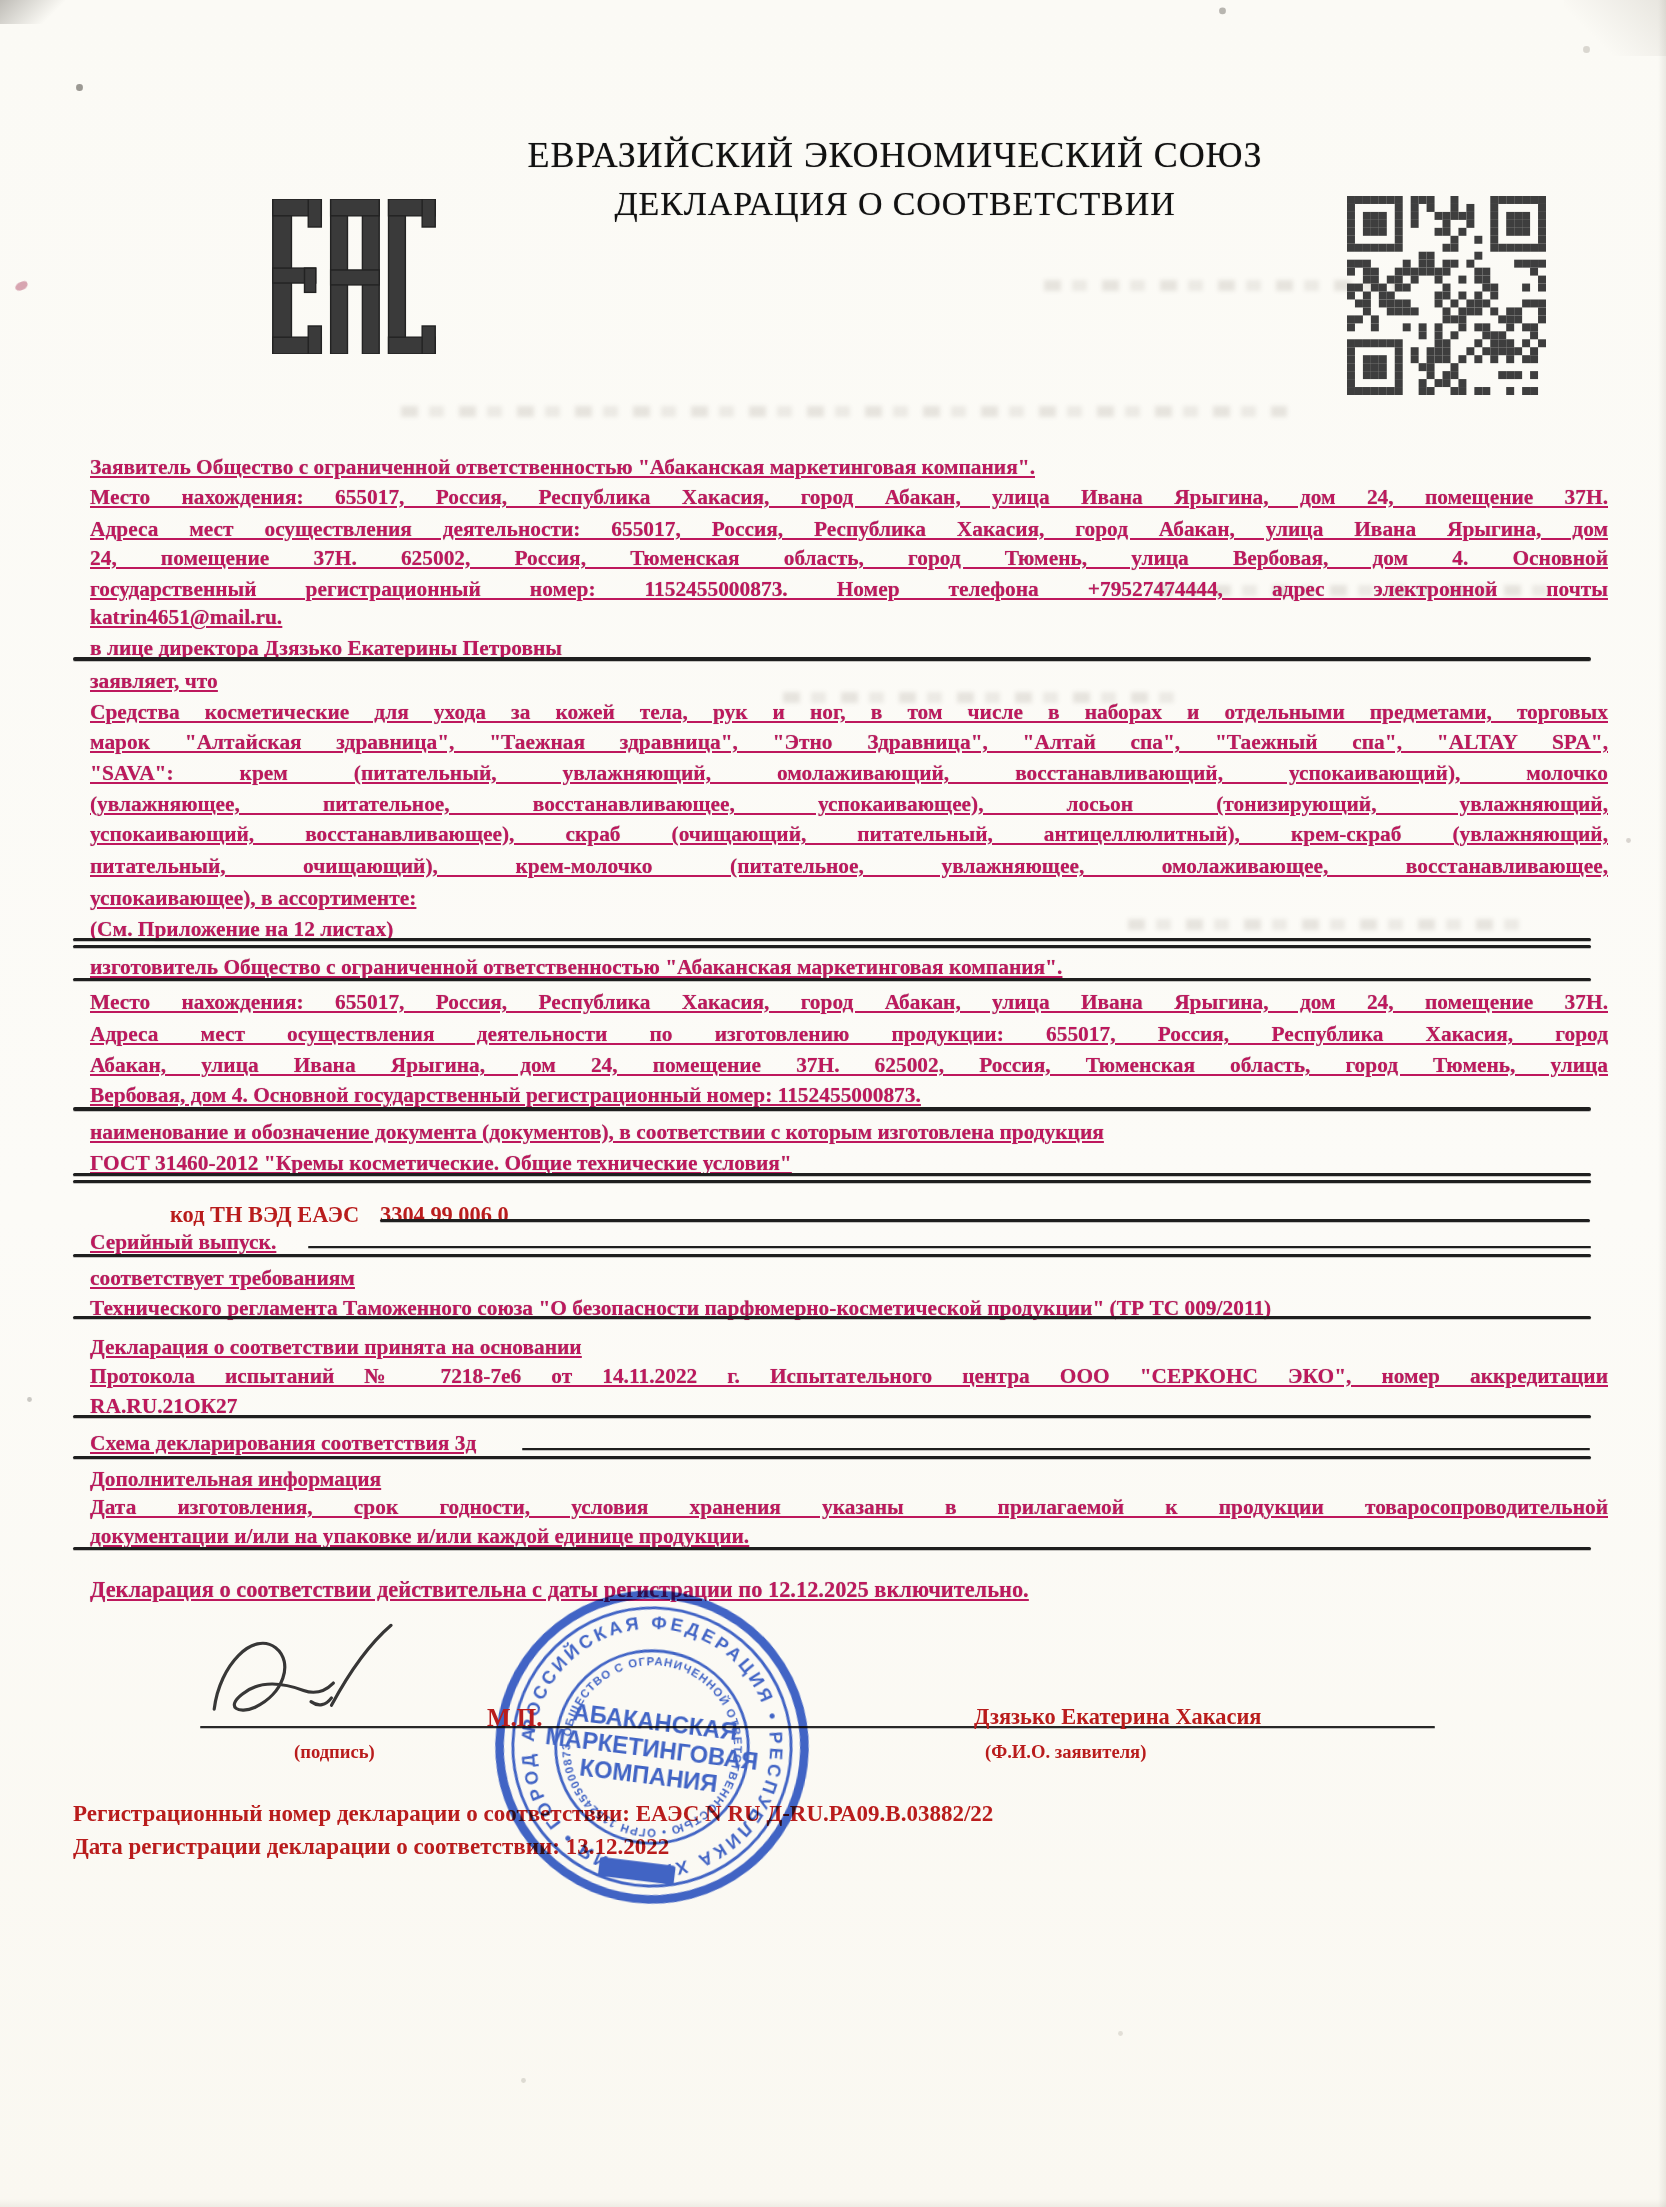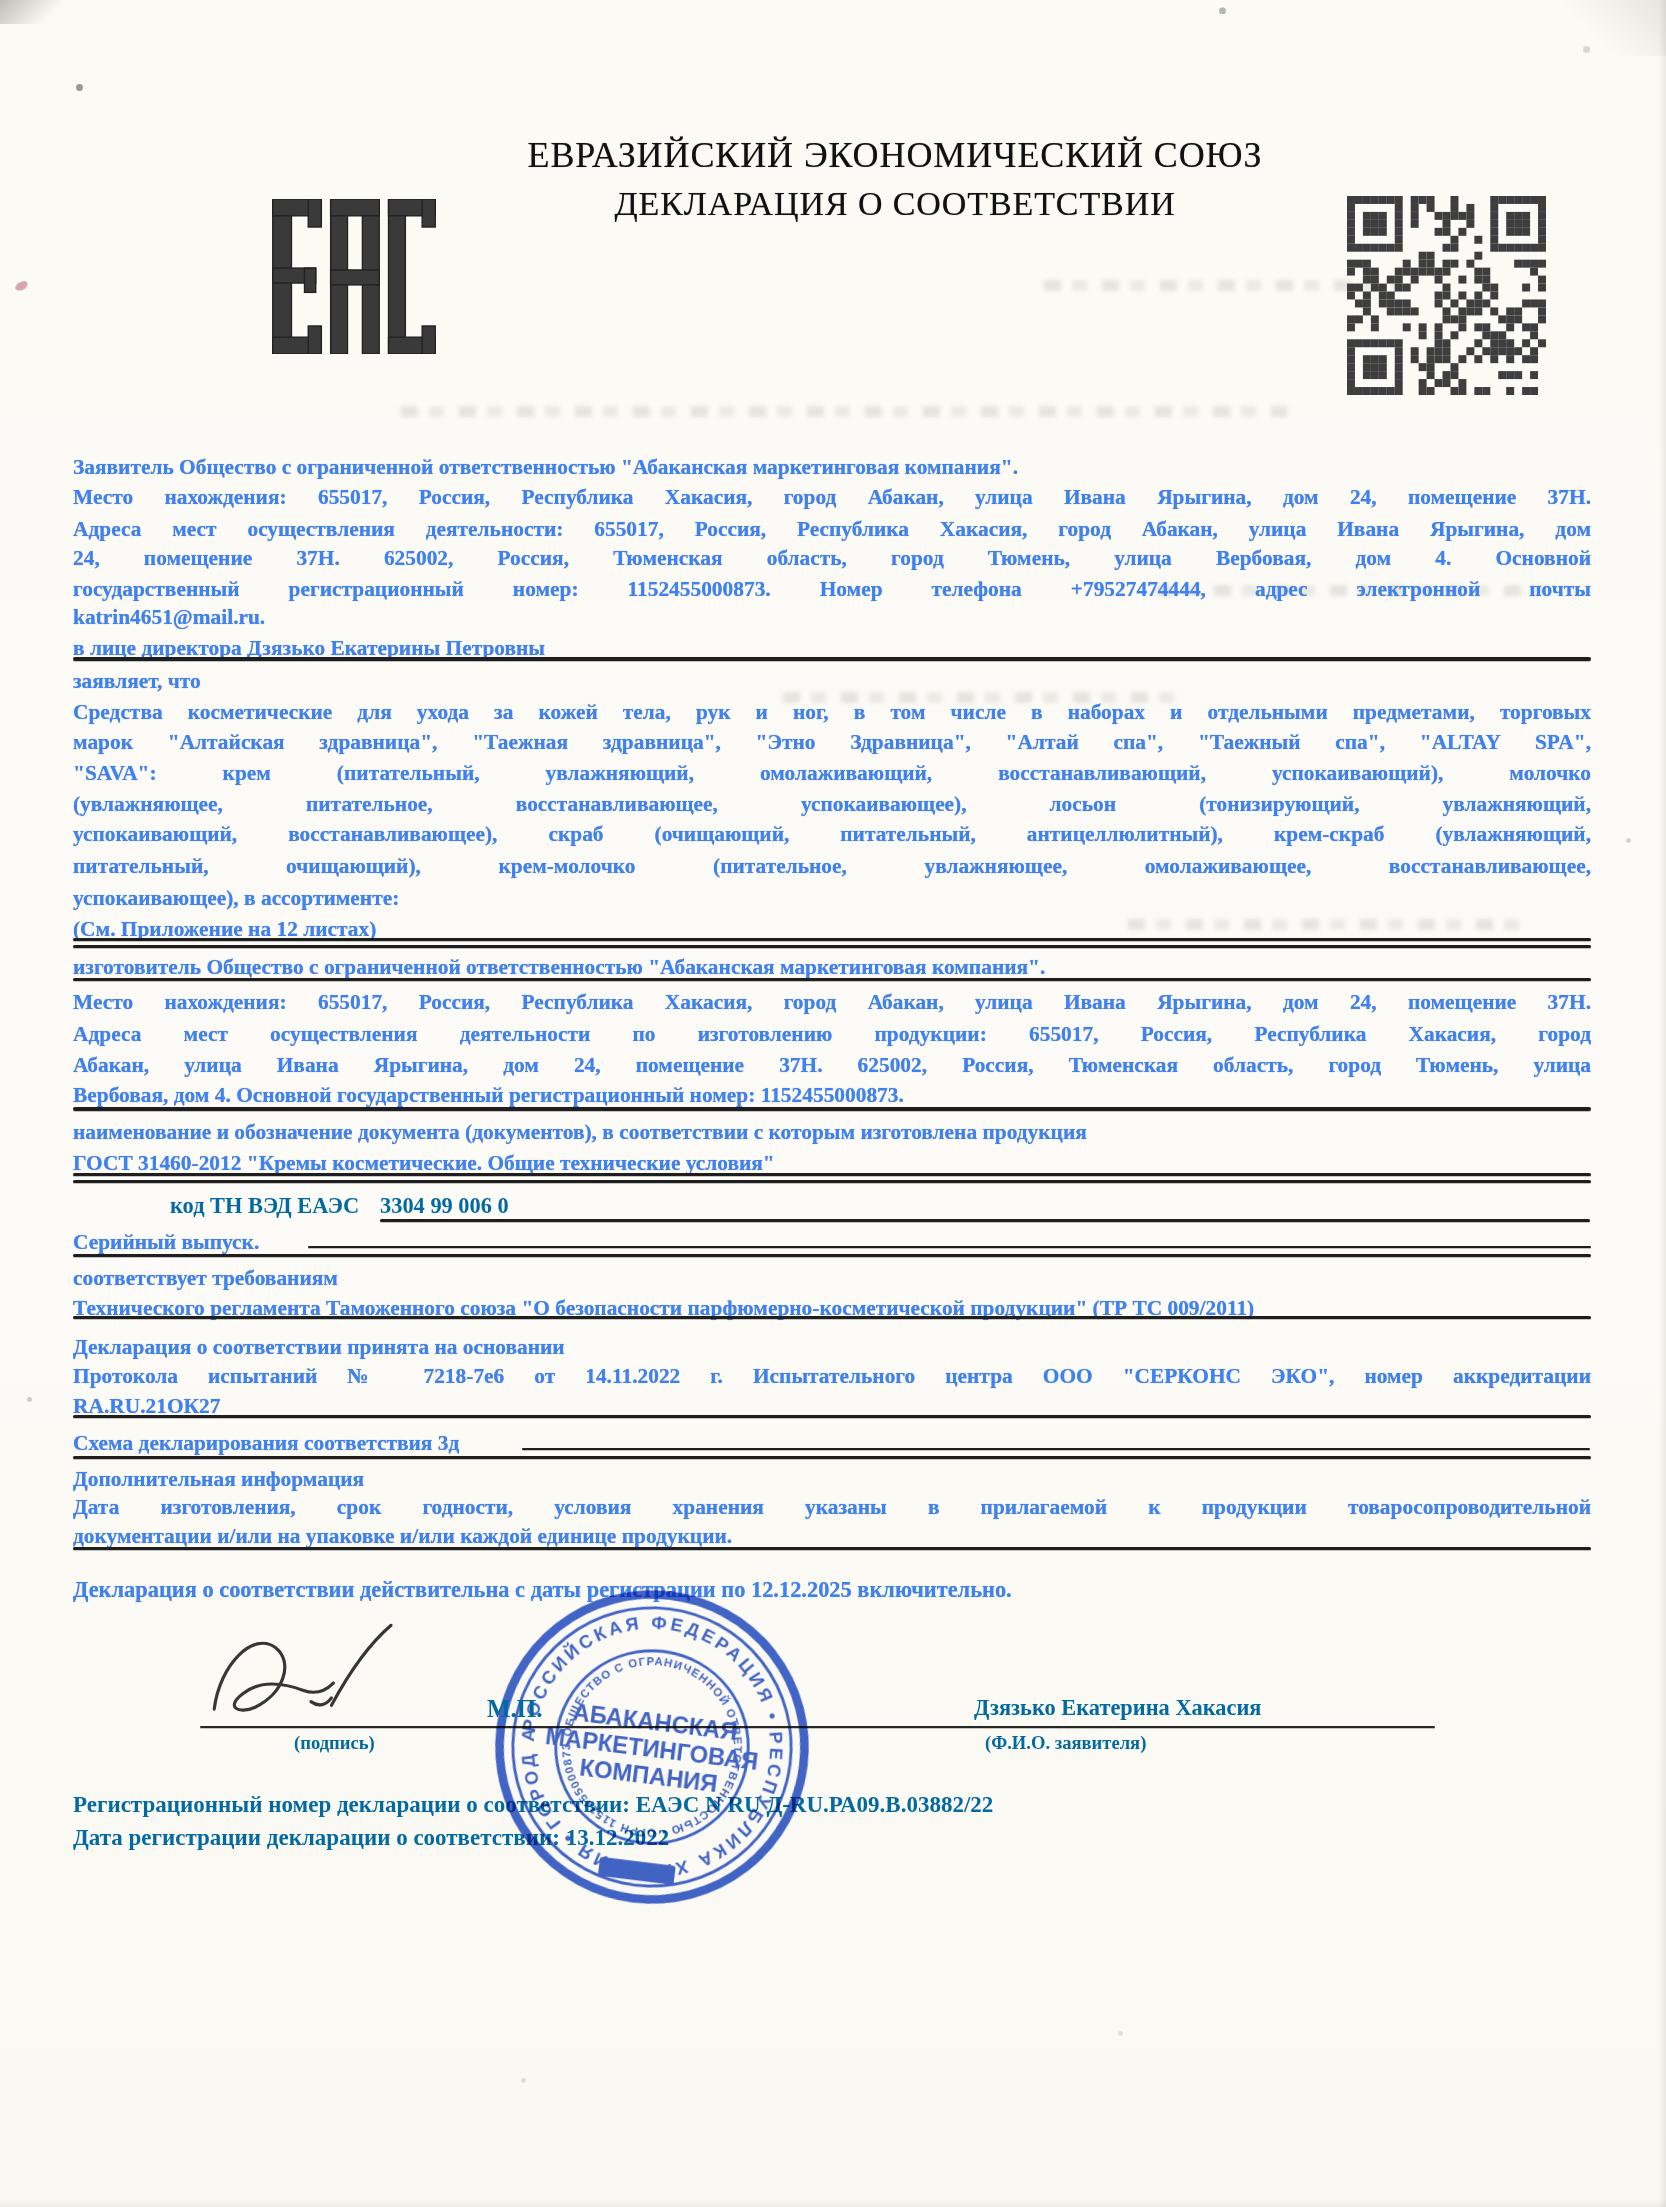--- a/index.html
+++ b/index.html
@@ -1,29 +1,29 @@
 <!DOCTYPE html>
 <html style="font-size:15px"><head>
 <meta charset="utf-8">
 <style>
   html,body{margin:0;padding:0;}
   body{width:1667px;height:2208px;position:relative;overflow:hidden;
        background:linear-gradient(180deg,#fbfaf5 0%,#fcfbf7 55%,#faf8f1 100%);
        font-family:"Liberation Serif",serif;color:#161616;}
-  .line{position:absolute;left:73px;width:1518px;height:30px;
-        font:bold 21.4px/28px "Liberation Serif",serif;color:#3b82f6;
+  .line{position:absolute;left:90px;width:1518px;height:30px;
+        font:bold 21.4px/28px "Liberation Serif",serif;color:#be185d;
         text-shadow:0 0 0.9px rgba(35,35,35,.45);
-        text-align:justify;text-align-last:justify;}
+        text-align:justify;text-align-last:justify;text-decoration:underline;}
   .line.short{text-align-last:left;}
   .rule{position:absolute;left:73px;width:1518px;height:2.8px;background:#1f1f1f;
         border-radius:1.9px;box-shadow:0 0.9px 0 rgba(30,30,30,.25);}
   .title{position:absolute;left:317px;width:1156px;text-align:center;
          font-weight:normal;letter-spacing:0.9px;color:#111;
          text-shadow:0 0 0.9px rgba(30,30,30,.5);}
-  .small-label{position:absolute;font:bold 18.6px "Liberation Serif",serif;color:#0369a1;}
+  .small-label{position:absolute;font:bold 18.6px "Liberation Serif",serif;color:#b91c1c;margin-top:9px;}
   .ghost{position:absolute;height:11.2px;opacity:.3;filter:blur(1.9px);
          background:repeating-linear-gradient(90deg,rgba(125,115,102,.55) 0 17px,transparent 17px 28px,
                    rgba(125,115,102,.4) 28px 43px,transparent 43px 58px);}
   #stamp{position:absolute;left:490px;top:1585px;width:324px;height:324px;
          transform:rotate(7deg);opacity:.9;mix-blend-mode:multiply;filter:blur(0.4px);}
   #qr-svg{position:absolute;left:1347px;top:194px;width:199px;height:203px;filter:blur(0.3px);}
   #eac{position:absolute;left:272px;top:199px;width:164px;height:155px;filter:blur(0.3px);}
   #sig{position:absolute;left:199px;top:1616px;width:224px;height:121px;}
   .speck{position:absolute;width:2.8px;height:2.8px;border-radius:50%;background:transparent;
     box-shadow:78px 86px 0 1.9px rgba(60,55,50,.5),1221px 9.3px 0 1.9px rgba(60,55,50,.35),

